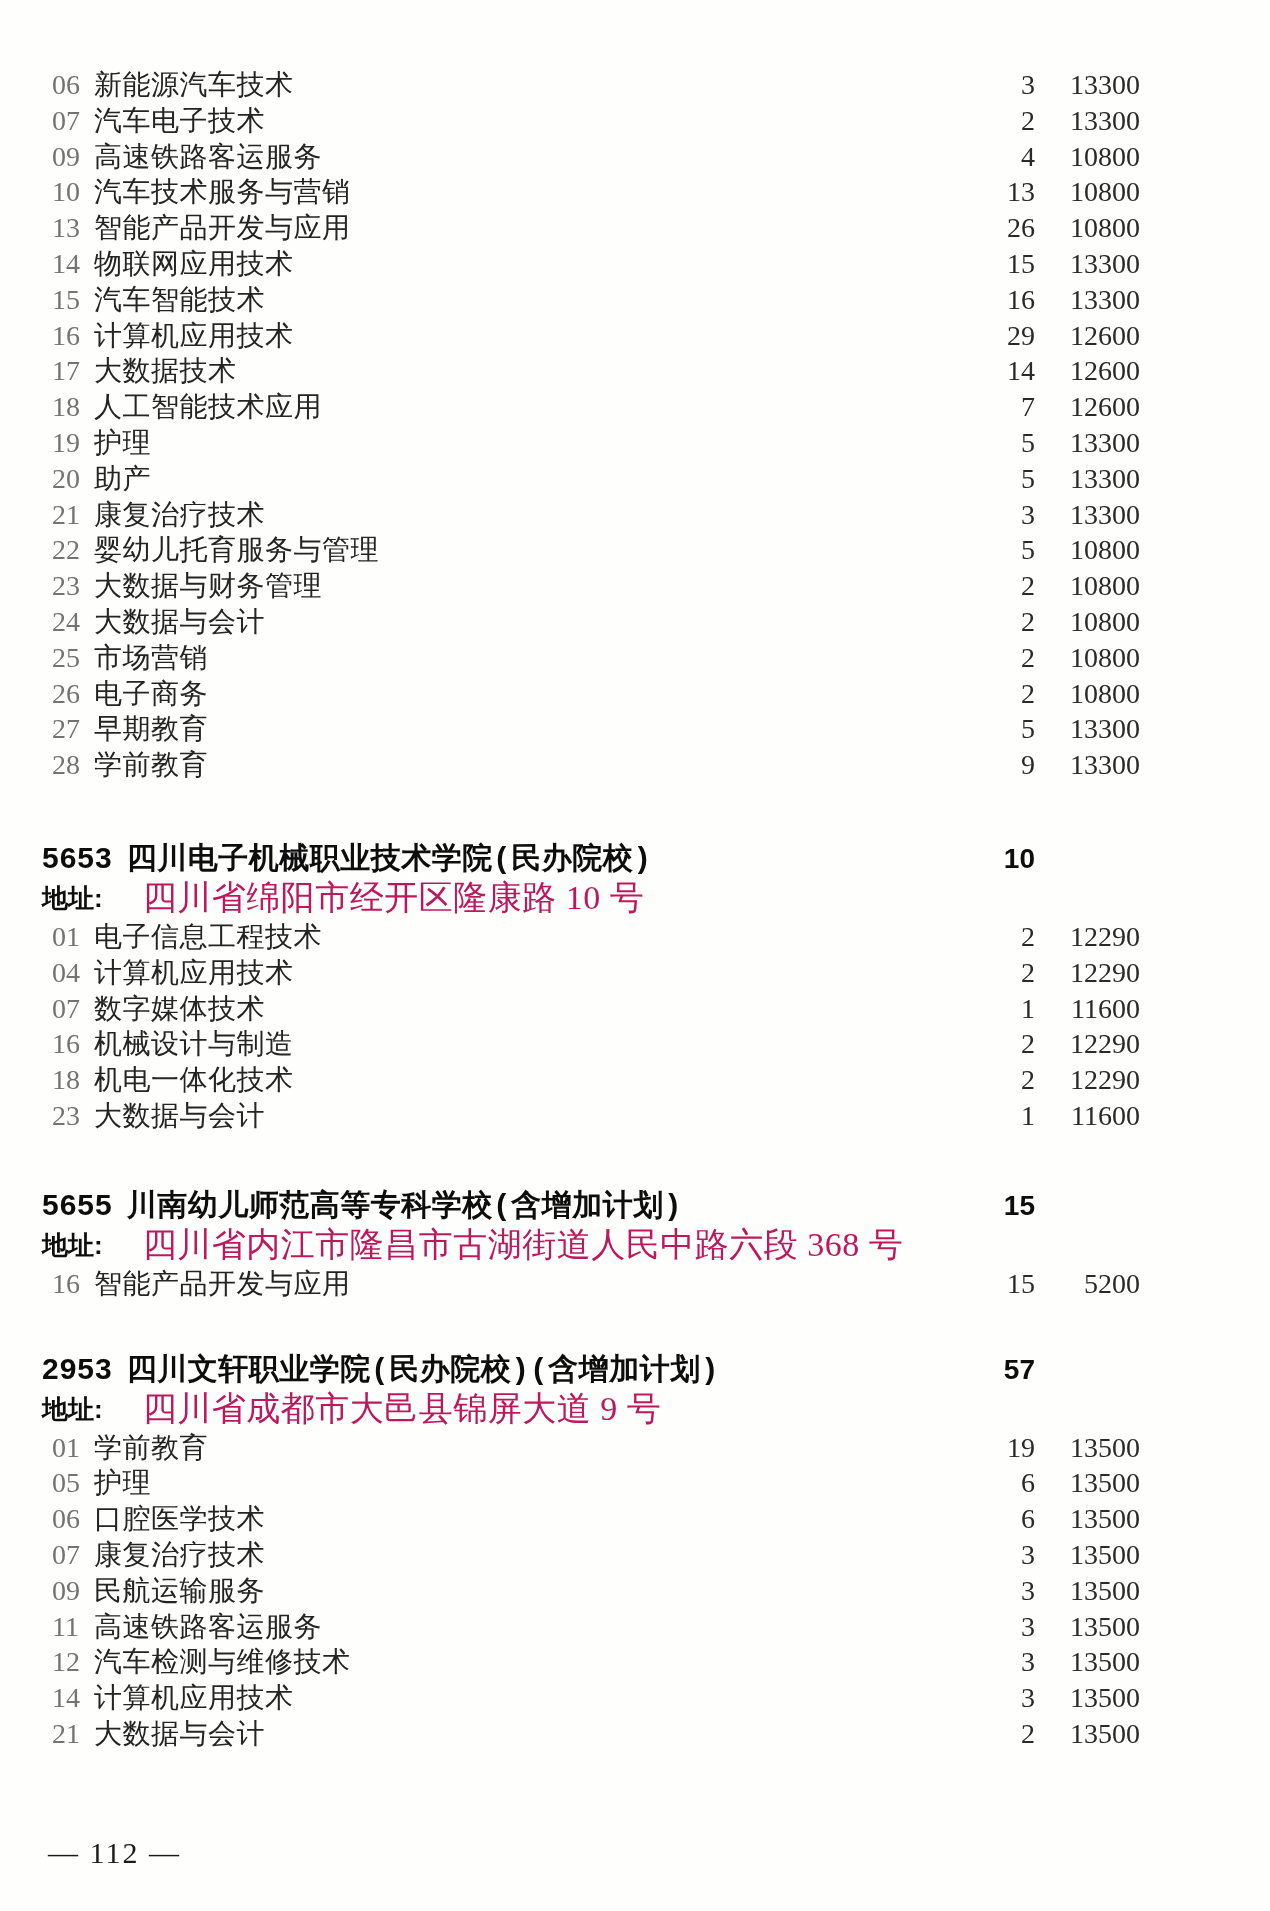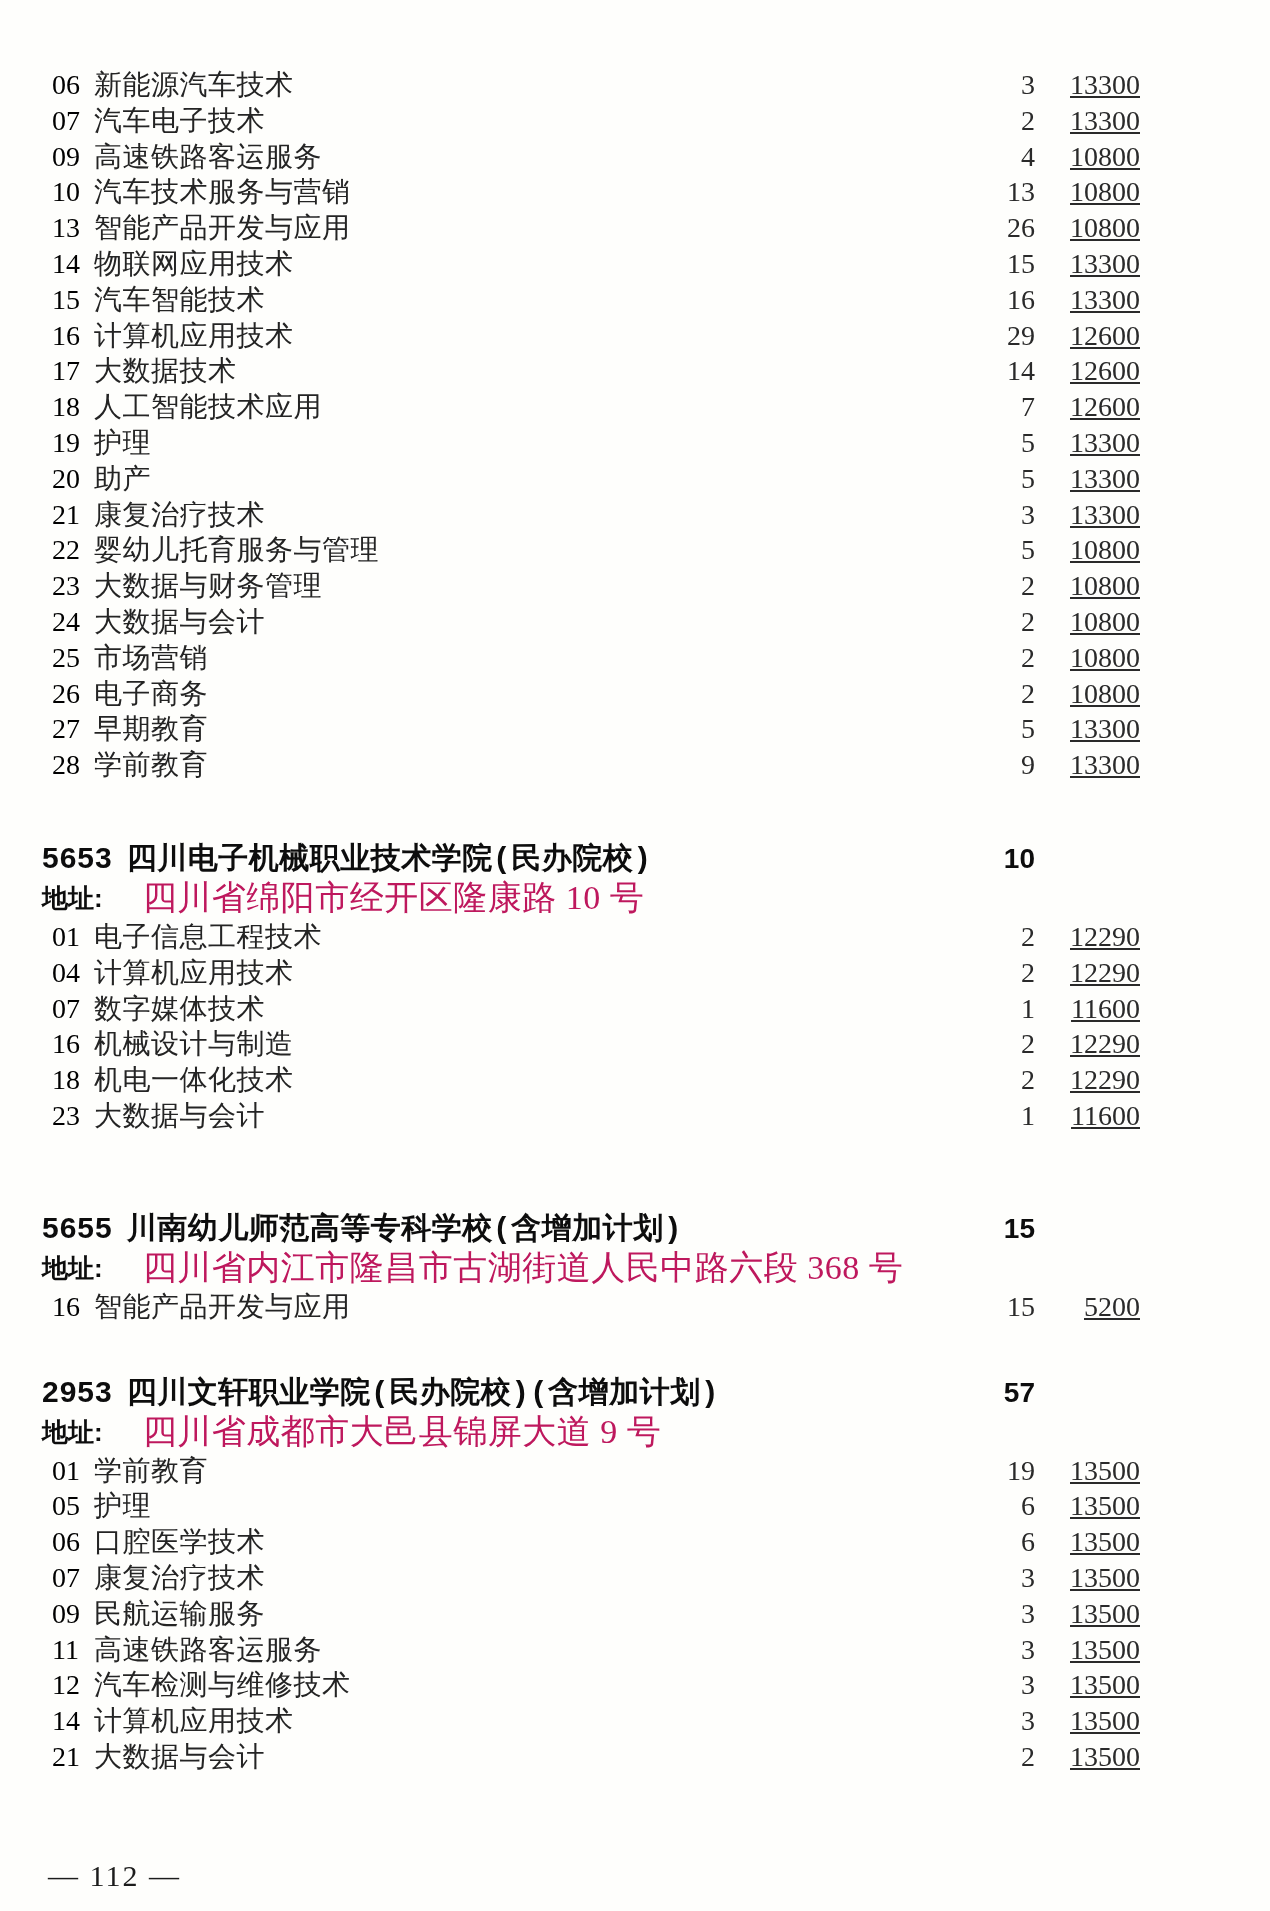--- a/index.html
+++ b/index.html
@@ -15,21 +15,21 @@
     background: #fefefc;
     overflow: hidden;
     font-family: "Liberation Serif", "DejaVu Serif", serif;
     color: #262626;
   }
   .content {
     padding: 67px 130px 0 42px;
   }
   .section { margin-top: 0; }
   .section:nth-child(2) { margin-top: 56px; }
-  .section:nth-child(3) { margin-top: 75px; }
+  .section:nth-child(3) { margin-top: 52px; }
   .section:nth-child(4) { margin-top: 48px; }
 
   .section-header {
     display: flex;
     align-items: baseline;
     height: 38px;
     line-height: 38px;
     font-family: "Liberation Sans", "DejaVu Sans", sans-serif;
     font-weight: bold;
     color: #0d0d0d;
@@ -79,41 +79,40 @@
     display: flex;
     align-items: baseline;
     height: 35.8px;
     line-height: 35.8px;
     padding-left: 10px;
     white-space: nowrap;
   }
   .m-code {
     width: 34px;
     font-size: 28px;
-    color: #000000;
+    color: #737373;
   }
   .m-name {
     flex: 1;
     font-size: 28px;
     margin-left: 8px;
     letter-spacing: 0.5px;
     color: #242424;
   }
   .m-count {
     width: 56px;
     text-align: right;
     font-size: 28px;
     color: #2a2a2a;
   }
   .m-fee {
     width: 105px;
     text-align: right;
     font-size: 28px;
     color: #2a2a2a;
-    text-decoration: underline;
   }
 
   .footer {
     margin-top: 85px;
     padding-left: 48px;
     height: 32px;
     line-height: 32px;
     font-size: 30px;
     color: #1c1c1c;
     letter-spacing: 2px;

